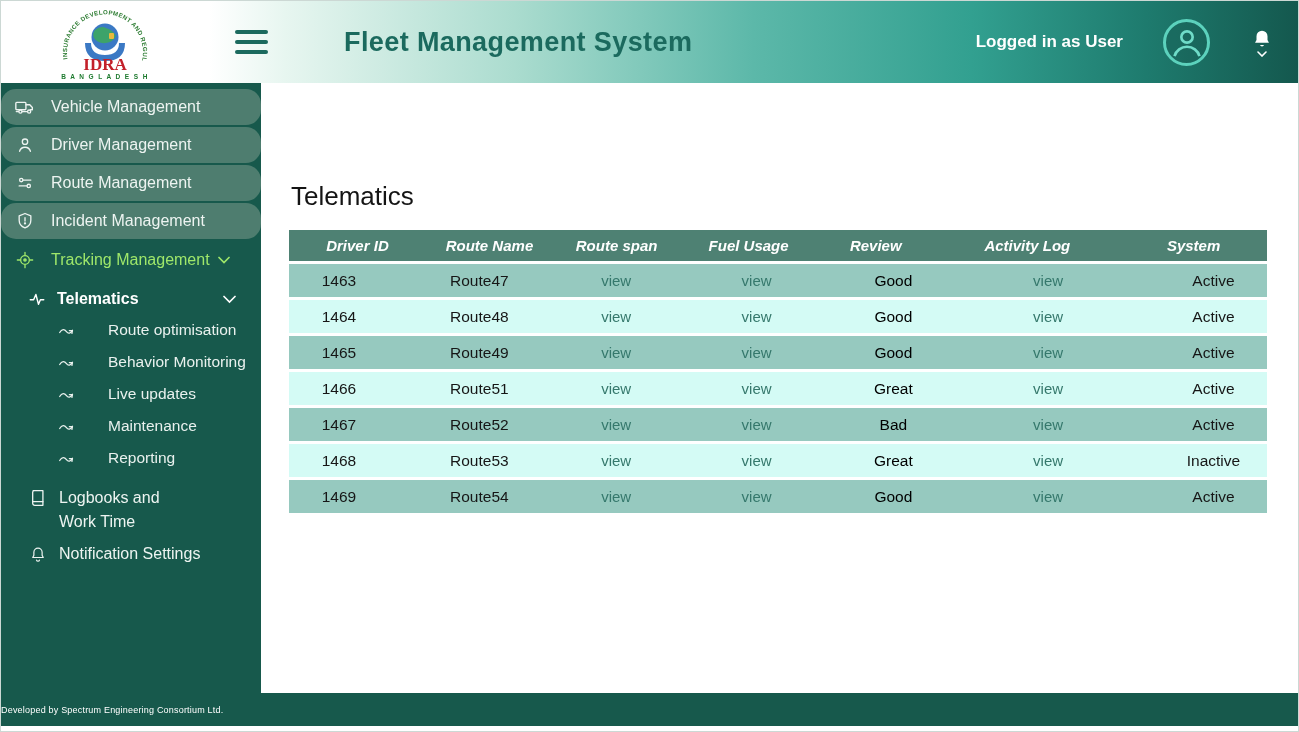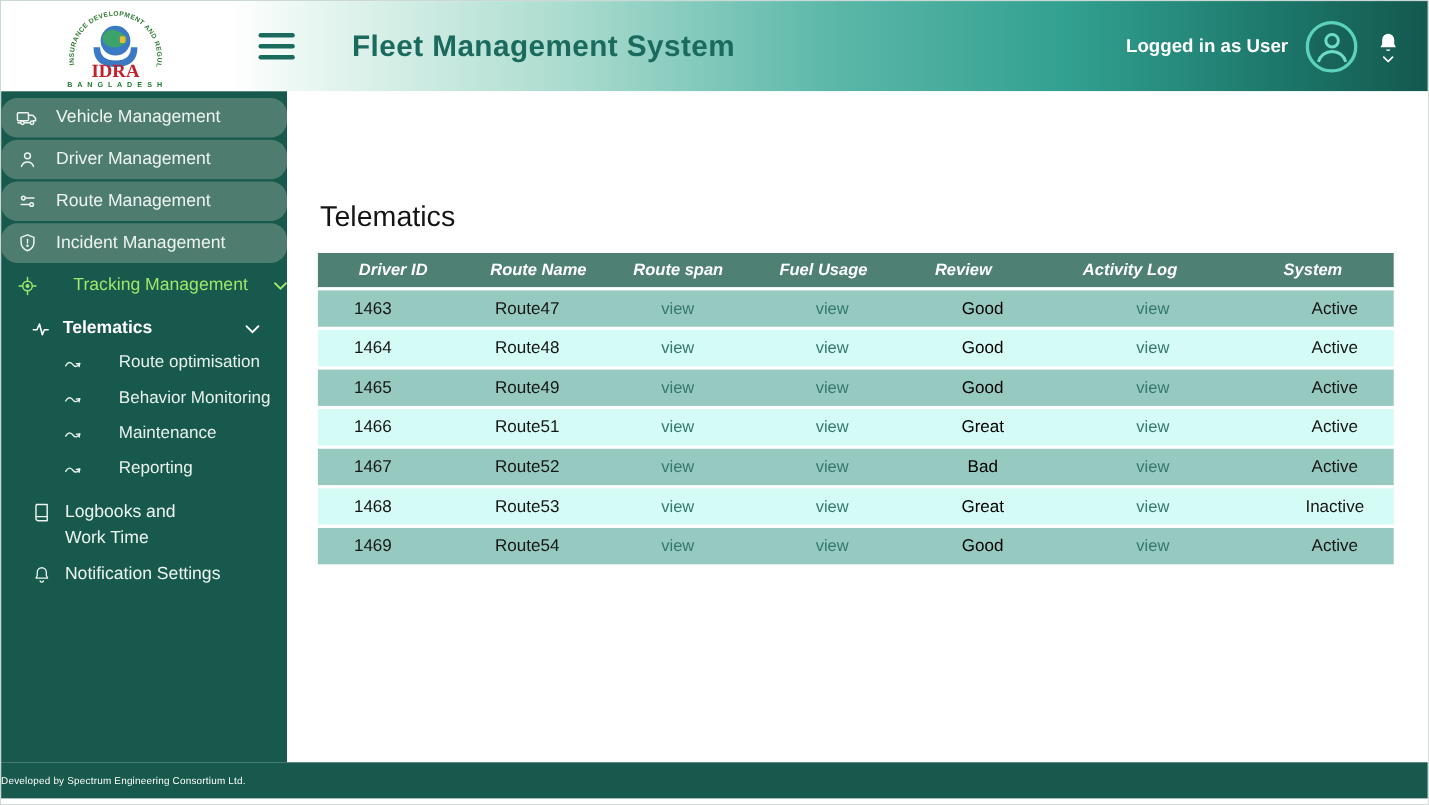--- a/index.html
+++ b/index.html
@@ -10,38 +10,39 @@
     display:flex; flex-direction:column; overflow:hidden; position:relative;
     margin:0 auto;
   }
 
   
   .topbar { height:82px; display:flex; flex:0 0 auto; }
   .logo-block { width:208px; background:#ffffff; display:flex; align-items:center; justify-content:center; }
   .topbar-right {
     flex:1; display:flex; align-items:center;
     background:linear-gradient(90deg,#ffffff 0%,#e7f6f0 7%,#abdccf 28%,#5cb8a9 50%,#32a090 70%,#1e7b6e 86%,#14584e 100%);
+    gap:24px;
   }
   .hamburger { margin-left:26px; width:33px; height:24px; display:flex; flex-direction:column; justify-content:space-between; cursor:pointer; }
   .hamburger span { display:block; height:4px; border-radius:2px; background:#1b6a5e; }
   .app-title { margin-left:52px; font-size:27px; font-weight:bold; color:#1b6a5e; letter-spacing:.4px; }
   .topbar-spacer { flex:1; }
   .user-label { color:#ffffff; font-weight:bold; font-size:17px; white-space:nowrap; }
   .avatar { width:47px; height:47px; margin:0 17px 0 16px; border-radius:50%; border:3px solid #5cd2bd;
             background:rgba(20,80,70,.25); display:flex; align-items:center; justify-content:center; cursor:pointer; }
   .bell-wrap { margin-right:25px; display:flex; flex-direction:column; align-items:center; cursor:pointer; }
   .bell-wrap .chev-tiny { margin-top:1px; }
 
   
   .body-row { flex:1; display:flex; min-height:0; }
   .sidebar { width:260px; background:#17594c; flex:0 0 auto; padding-top:6px; color:#edf4f1; }
   .nav-item { height:36px; margin-bottom:2px; background:#4e7d6f; display:flex; align-items:center;
               font-size:16px; cursor:pointer;border-radius:15px; }
   .nav-icon { width:24px; margin-left:12px; margin-right:14px; display:flex; justify-content:center; align-items:center; flex:0 0 auto; }
-  .nav-item.active { background:transparent; color:#9fe76a; height:38px; margin-bottom:0;justify-content:space-between; }
+  .nav-item.active { background:transparent; color:#9fe76a; height:38px; margin-bottom:0; }
   .nav-item .chev-inline { margin-left:8px; display:flex; align-items:center; }
 
   .sub-head { display:flex; align-items:center; height:30px; margin-top:5px; padding-left:27px;
               font-weight:bold; font-size:16px; color:#ffffff; cursor:pointer; }
   .sub-head .icon { width:20px; margin-right:9px; display:flex; }
   .sub-head .chev-right { margin-left:auto; margin-right:25px; display:flex; }
 
   .sub-item { height:32px; display:flex; align-items:center; padding-left:57px; font-size:15.5px; color:#e9f1ee; cursor:pointer;gap:24px; }
   .sub-item .wave { margin-right:9px; display:flex; }
 
@@ -216,20 +217,29 @@
       <div class="sub-item">
         <span class="wave">
           <svg width="17" height="14" viewBox="0 0 20 16" fill="none" stroke="#e9f1ee" stroke-width="1.5" stroke-linecap="round">
             <path d="M2,11 C4.5,6.5 7.5,6.5 10,10 C12,12.8 15,12 17,8.5"></path>
             <path d="M17,8.5 l-3.6,0.3 M17,8.5 l-0.6,3.4"></path>
           </svg>
         </span>
         <span>Behavior Monitoring</span>
       </div>
 
+      <div class="sub-item">
+        <span class="wave">
+          <svg width="17" height="14" viewBox="0 0 20 16" fill="none" stroke="#e9f1ee" stroke-width="1.5" stroke-linecap="round">
+            <path d="M2,11 C4.5,6.5 7.5,6.5 10,10 C12,12.8 15,12 17,8.5"></path>
+            <path d="M17,8.5 l-3.6,0.3 M17,8.5 l-0.6,3.4"></path>
+          </svg>
+        </span>
+        <span>Live updates</span>
+      </div>
 
       <div class="sub-item">
         <span class="wave">
           <svg width="17" height="14" viewBox="0 0 20 16" fill="none" stroke="#e9f1ee" stroke-width="1.5" stroke-linecap="round">
             <path d="M2,11 C4.5,6.5 7.5,6.5 10,10 C12,12.8 15,12 17,8.5"></path>
             <path d="M17,8.5 l-3.6,0.3 M17,8.5 l-0.6,3.4"></path>
           </svg>
         </span>
         <span>Maintenance</span>
       </div>

